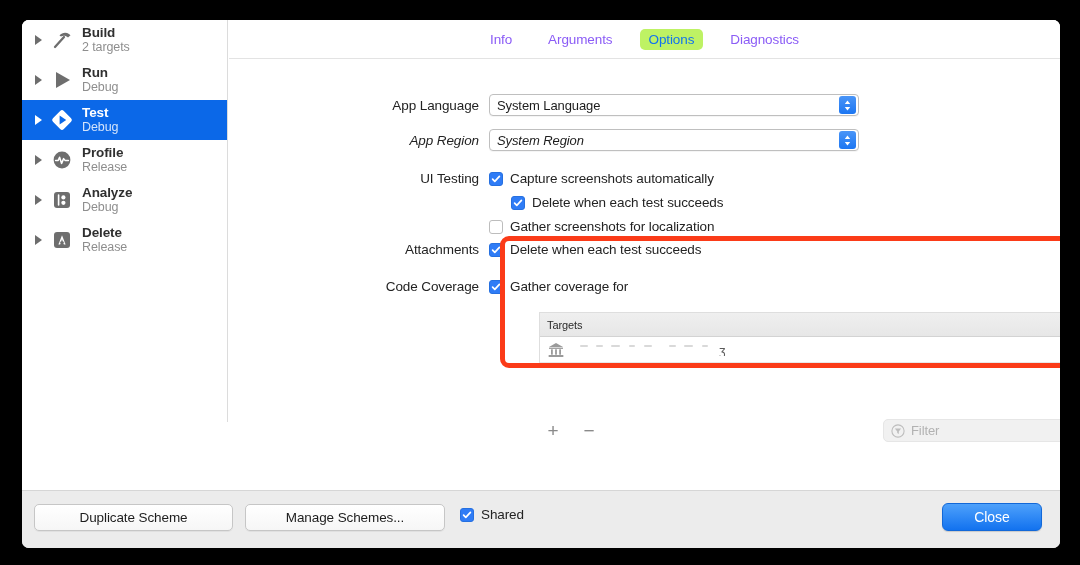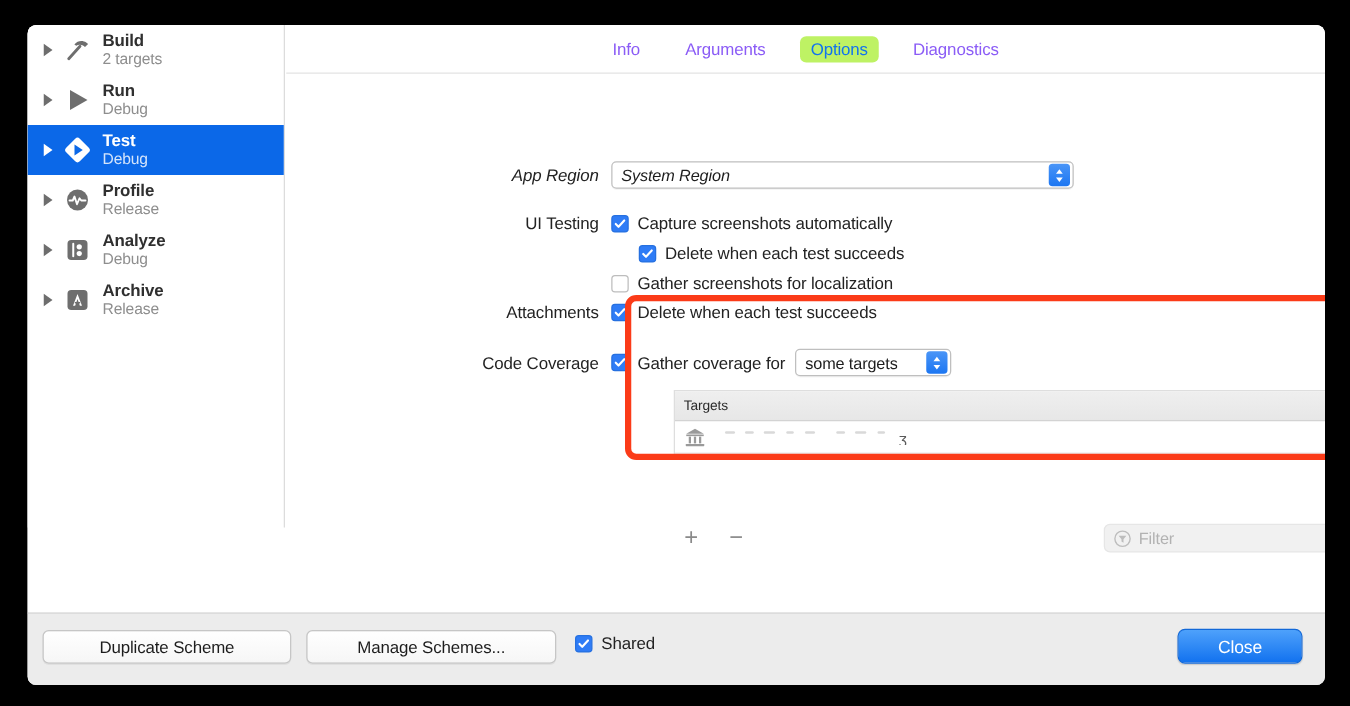--- a/index.html
+++ b/index.html
@@ -457,36 +457,48 @@
             <span class="tri"></span>
           </span>
         <span class="scheme-icon">
           <svg width="24" height="24" viewBox="0 0 24 24">
             <rect x="4" y="4" width="16" height="16" rx="3" fill="#6e6e6e"></rect>
             <path d="M12 7.2 L15.6 16.6 L13.9 16.6 L12 11.2 L10.1 16.6 L8.4 16.6 Z" fill="#ffffff"></path>
             <path d="M9.9 14.2 L14.1 14.2" stroke="#6e6e6e" stroke-width="1.1"></path>
           </svg>
         </span>
         <span class="scheme-text">
-          <div class="scheme-title">Archive</div>
+          <div class="scheme-title">Delete</div>
           <div class="scheme-sub">Release</div>
         </span>
       </div>
 
     </div>
 
     <div id="content">
 
       <div id="tabbar">
         <div class="tab">Info</div>
         <div class="tab">Arguments</div>
         <div class="tab active">Options</div>
         <div class="tab">Diagnostics</div>
       </div>
 
+      <div class="form-row" style="left:0; top:74px; width:700px;">
+        <div class="row-label" style="width:250px;">App Language</div>
+        <div class="popup" style="margin-left:10px; width:370px;">
+          <span class="ptext">System Language</span>
+          <span class="parrow">
+            <svg width="9" height="13" viewBox="0 0 9 13">
+              <path d="M4.5 1.4 L7.2 5 L1.8 5 Z" fill="#ffffff"></path>
+              <path d="M4.5 11.6 L7.2 8 L1.8 8 Z" fill="#ffffff"></path>
+            </svg>
+          </span>
+        </div>
+      </div>
 
       <div class="form-row" style="left:0; top:109px; width:700px;font-style:italic;">
         <div class="row-label" style="width:250px;">App Region</div>
         <div class="popup" style="margin-left:10px; width:370px;">
           <span class="ptext">System Region</span>
           <span class="parrow">
             <svg width="9" height="13" viewBox="0 0 9 13">
               <path d="M4.5 1.4 L7.2 5 L1.8 5 Z" fill="#ffffff"></path>
               <path d="M4.5 11.6 L7.2 8 L1.8 8 Z" fill="#ffffff"></path>
             </svg>
@@ -540,29 +552,20 @@
 
       <div class="form-row" style="left:0; top:259px; width:790px;">
         <div class="row-label" style="width:250px;">Code Coverage</div>
         <div class="cbrow" style="margin-left:10px;">
           <span class="checkbox on">
             <svg width="10" height="10" viewBox="0 0 10 10">
                 <path d="M1.6 5.2 L3.8 7.4 L8.4 2.4" stroke="#ffffff" stroke-width="1.7" fill="none" stroke-linecap="round" stroke-linejoin="round"></path>
               </svg>
           </span>
           <span class="cb-label">Gather coverage for</span>
-        </div>
-        <div class="popup" style="margin-left:8px; width:125px;">
-          <span class="ptext">some targets</span>
-          <span class="parrow">
-            <svg width="9" height="13" viewBox="0 0 9 13">
-              <path d="M4.5 1.4 L7.2 5 L1.8 5 Z" fill="#ffffff"></path>
-              <path d="M4.5 11.6 L7.2 8 L1.8 8 Z" fill="#ffffff"></path>
-            </svg>
-          </span>
         </div>
       </div>
 
       <div id="targets-table">
         <div id="targets-header">
           <span class="th">Targets</span>
         </div>
         <div class="target-row">
           <span class="target-icon">
             <svg width="20" height="20" viewBox="0 0 20 20">

